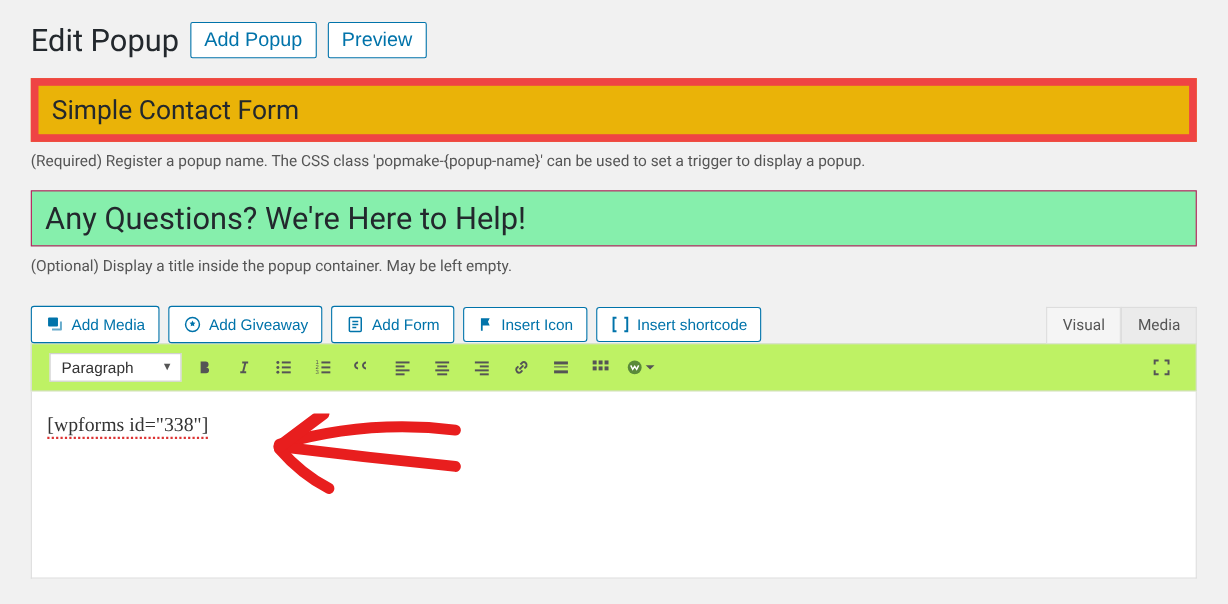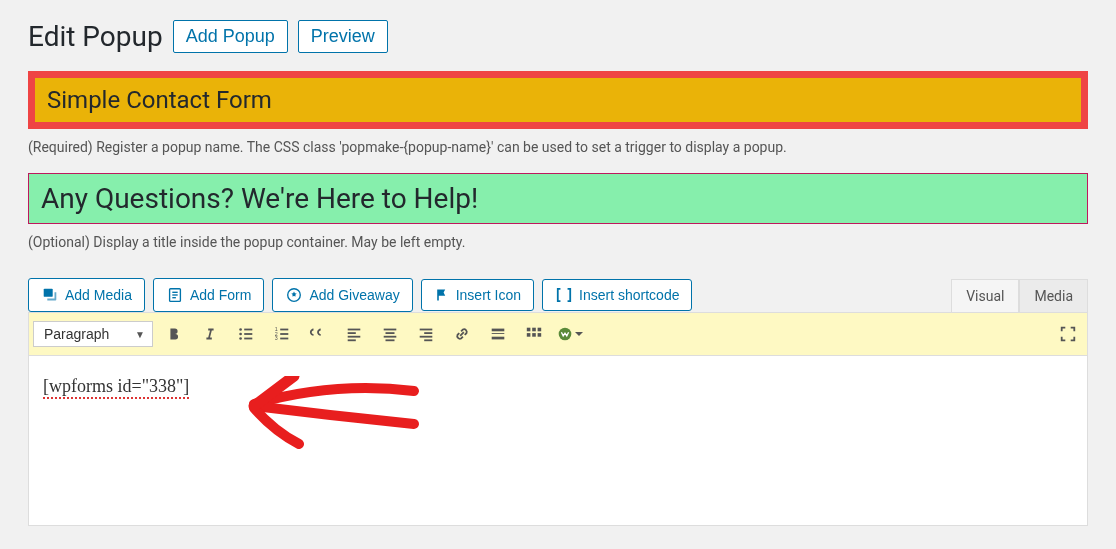--- a/index.html
+++ b/index.html
@@ -94,23 +94,23 @@
     border-bottom: none;
   }
   .editor-tab.active {
     background: #f5f5f5;
     border-bottom: none;
   }
   .editor-toolbar {
     display: flex;
     align-items: center;
     gap: 4px;
-    background: #fef9c3;
+    background: #bef264;
     border: 1px solid #ddd;
-    padding: 6px 4px;
+    padding: 6px 16px;
     justify-content: space-between;
   }
   .toolbar-left {
     display: flex;
     align-items: center;
     gap: 6px;
   }
   .format-select {
     background: #fff;
     border: 1px solid #ccc;
@@ -206,33 +206,33 @@
       <button class="media-btn">
         <svg width="18" height="18" viewBox="0 0 20 20" fill="#0073aa">
             <path d="M13 11V4a1 1 0 0 0-1-1H4a1 1 0 0 0-1 1v7a1 1 0 0 0 1 1h8a1 1 0 0 0 1-1z"></path>
             <path d="M17 7v8a1 1 0 0 1-1 1H7v-2h8V7h2z" opacity="0.6"></path>
             <circle cx="6.5" cy="6" r="1"></circle>
           </svg>
         <span>Add Media</span>
       </button>
       <button class="media-btn">
         <svg width="18" height="18" viewBox="0 0 20 20" fill="none" stroke="#0073aa" stroke-width="1.5">
+            <circle cx="10" cy="10" r="7"></circle>
+            <path d="M10 6l1 2 2 .3-1.5 1.5.3 2L10 11l-1.8.8.3-2L7 8.3 9 8z" fill="#0073aa" stroke="none"></path>
+          </svg>
+        <span>Add Giveaway</span>
+      </button>
+      <button class="media-btn">
+        <svg width="18" height="18" viewBox="0 0 20 20" fill="none" stroke="#0073aa" stroke-width="1.5">
             <rect x="4" y="3" width="12" height="14" rx="1"></rect>
             <line x1="7" y1="7" x2="13" y2="7"></line>
             <line x1="7" y1="10" x2="13" y2="10"></line>
             <line x1="7" y1="13" x2="11" y2="13"></line>
           </svg>
         <span>Add Form</span>
-      </button>
-      <button class="media-btn">
-        <svg width="18" height="18" viewBox="0 0 20 20" fill="none" stroke="#0073aa" stroke-width="1.5">
-            <circle cx="10" cy="10" r="7"></circle>
-            <path d="M10 6l1 2 2 .3-1.5 1.5.3 2L10 11l-1.8.8.3-2L7 8.3 9 8z" fill="#0073aa" stroke="none"></path>
-          </svg>
-        <span>Add Giveaway</span>
       </button>
       <button class="media-btn">
         <svg width="16" height="16" viewBox="0 0 20 20" fill="#0073aa">
             <path d="M4 3v14h2v-6h8l-2-4 2-4H6V3z"></path>
           </svg>
         <span>Insert Icon</span>
       </button>
       <button class="media-btn">
         <svg width="18" height="16" viewBox="0 0 20 18" fill="none" stroke="#0073aa" stroke-width="2">
             <path d="M6 2H3v14h3"></path>

